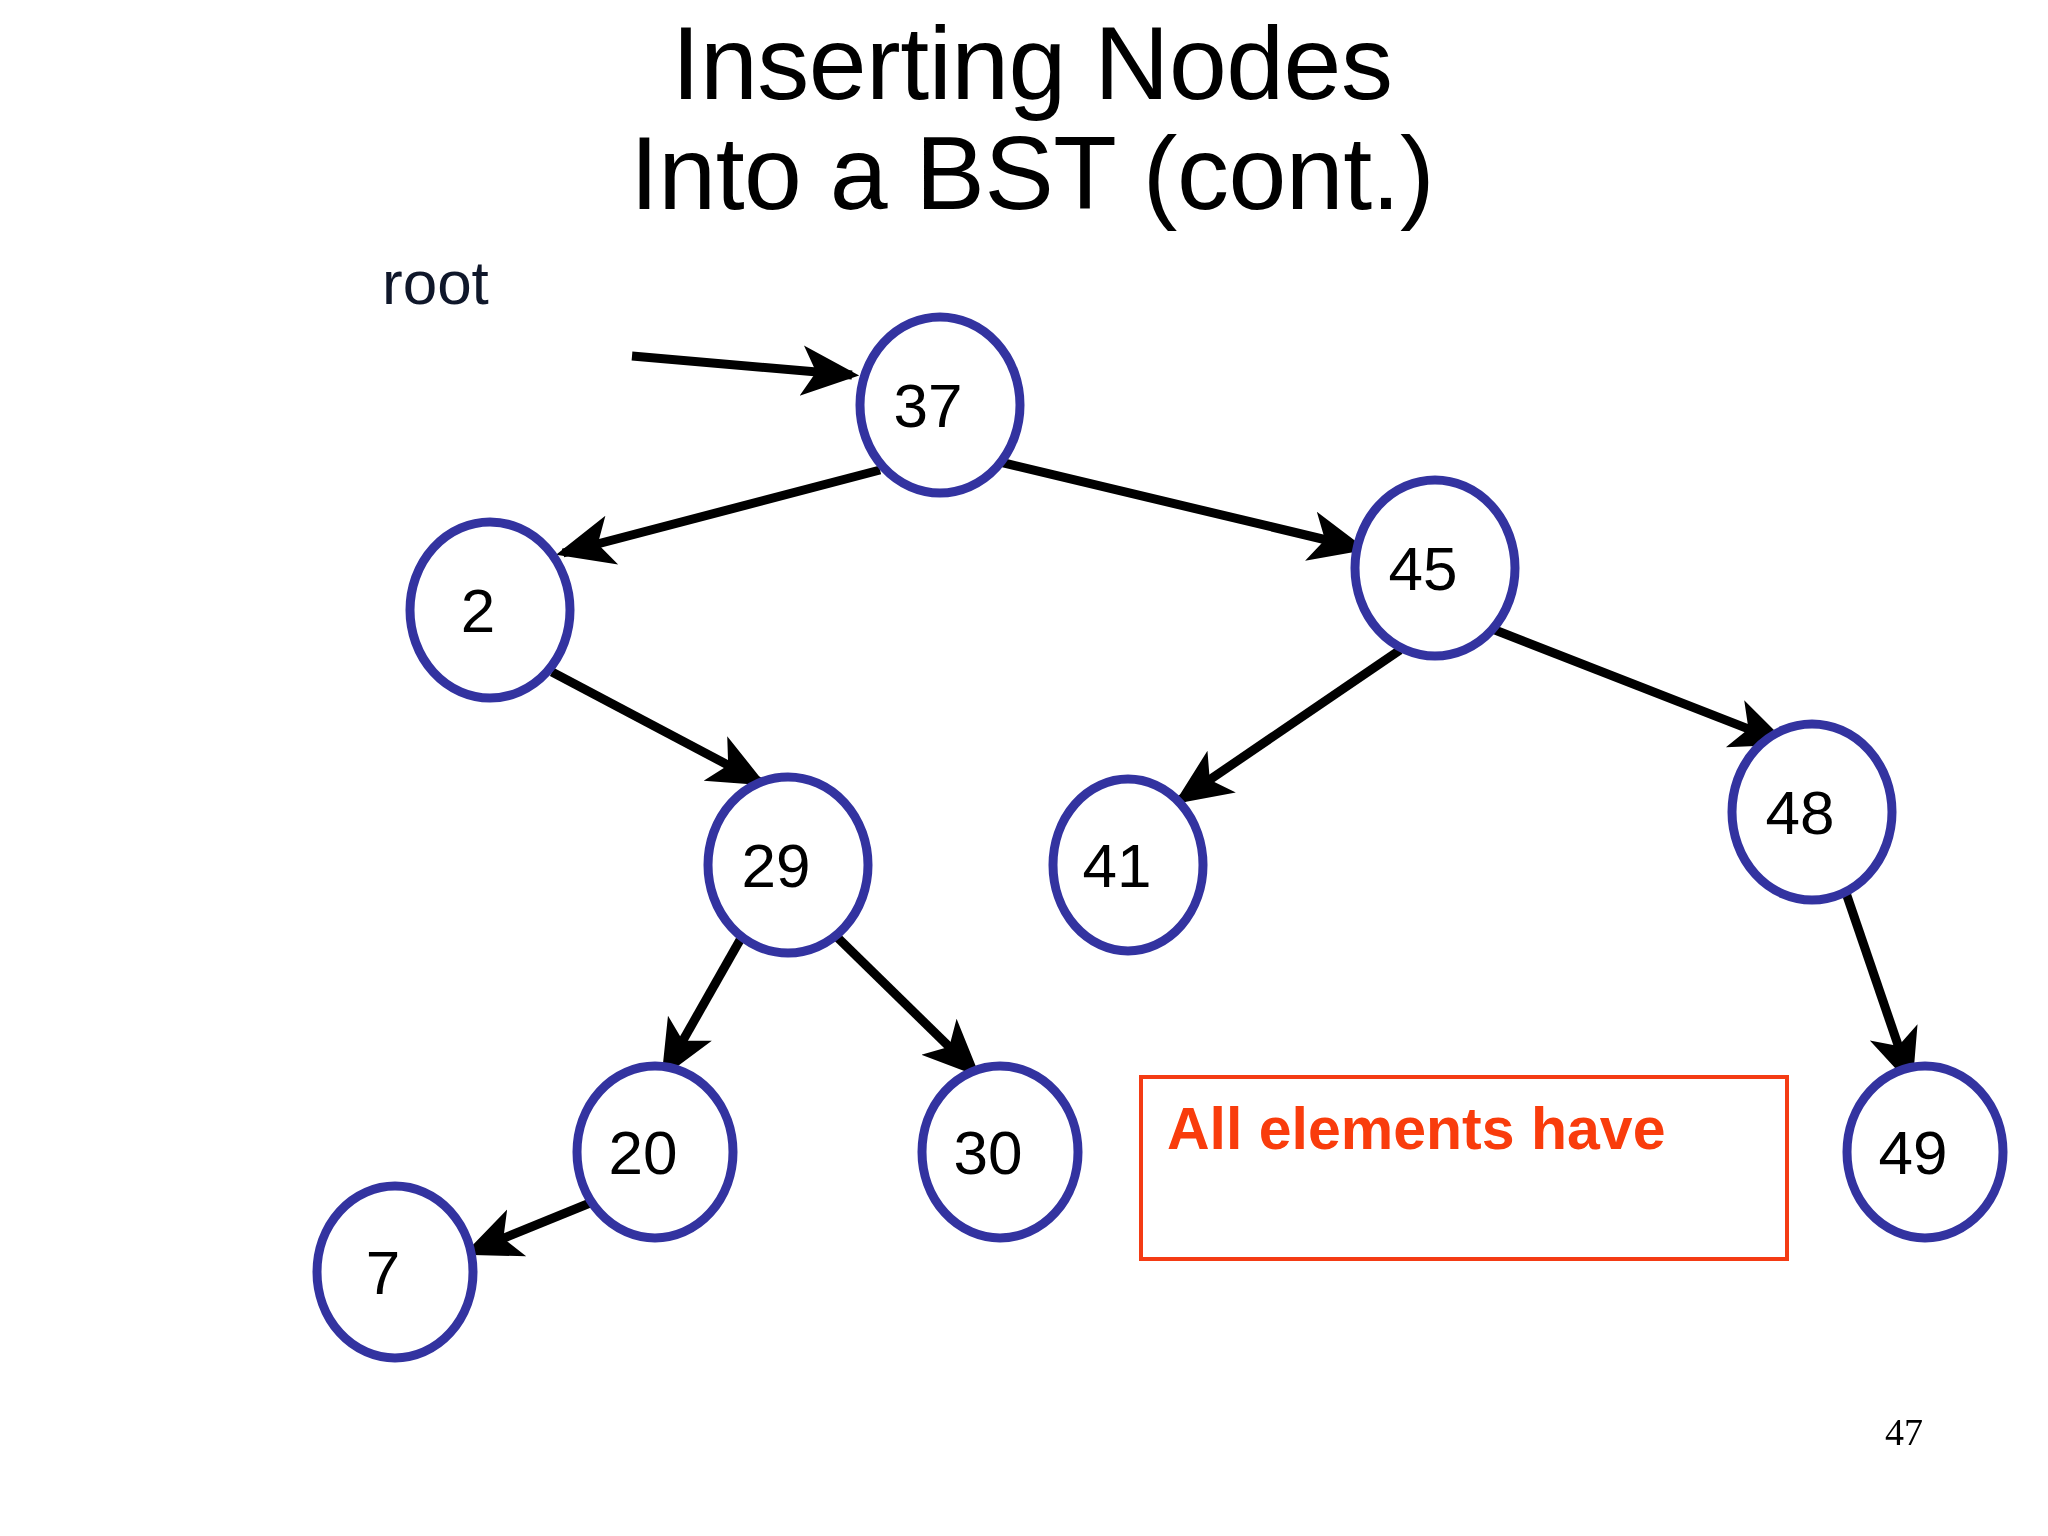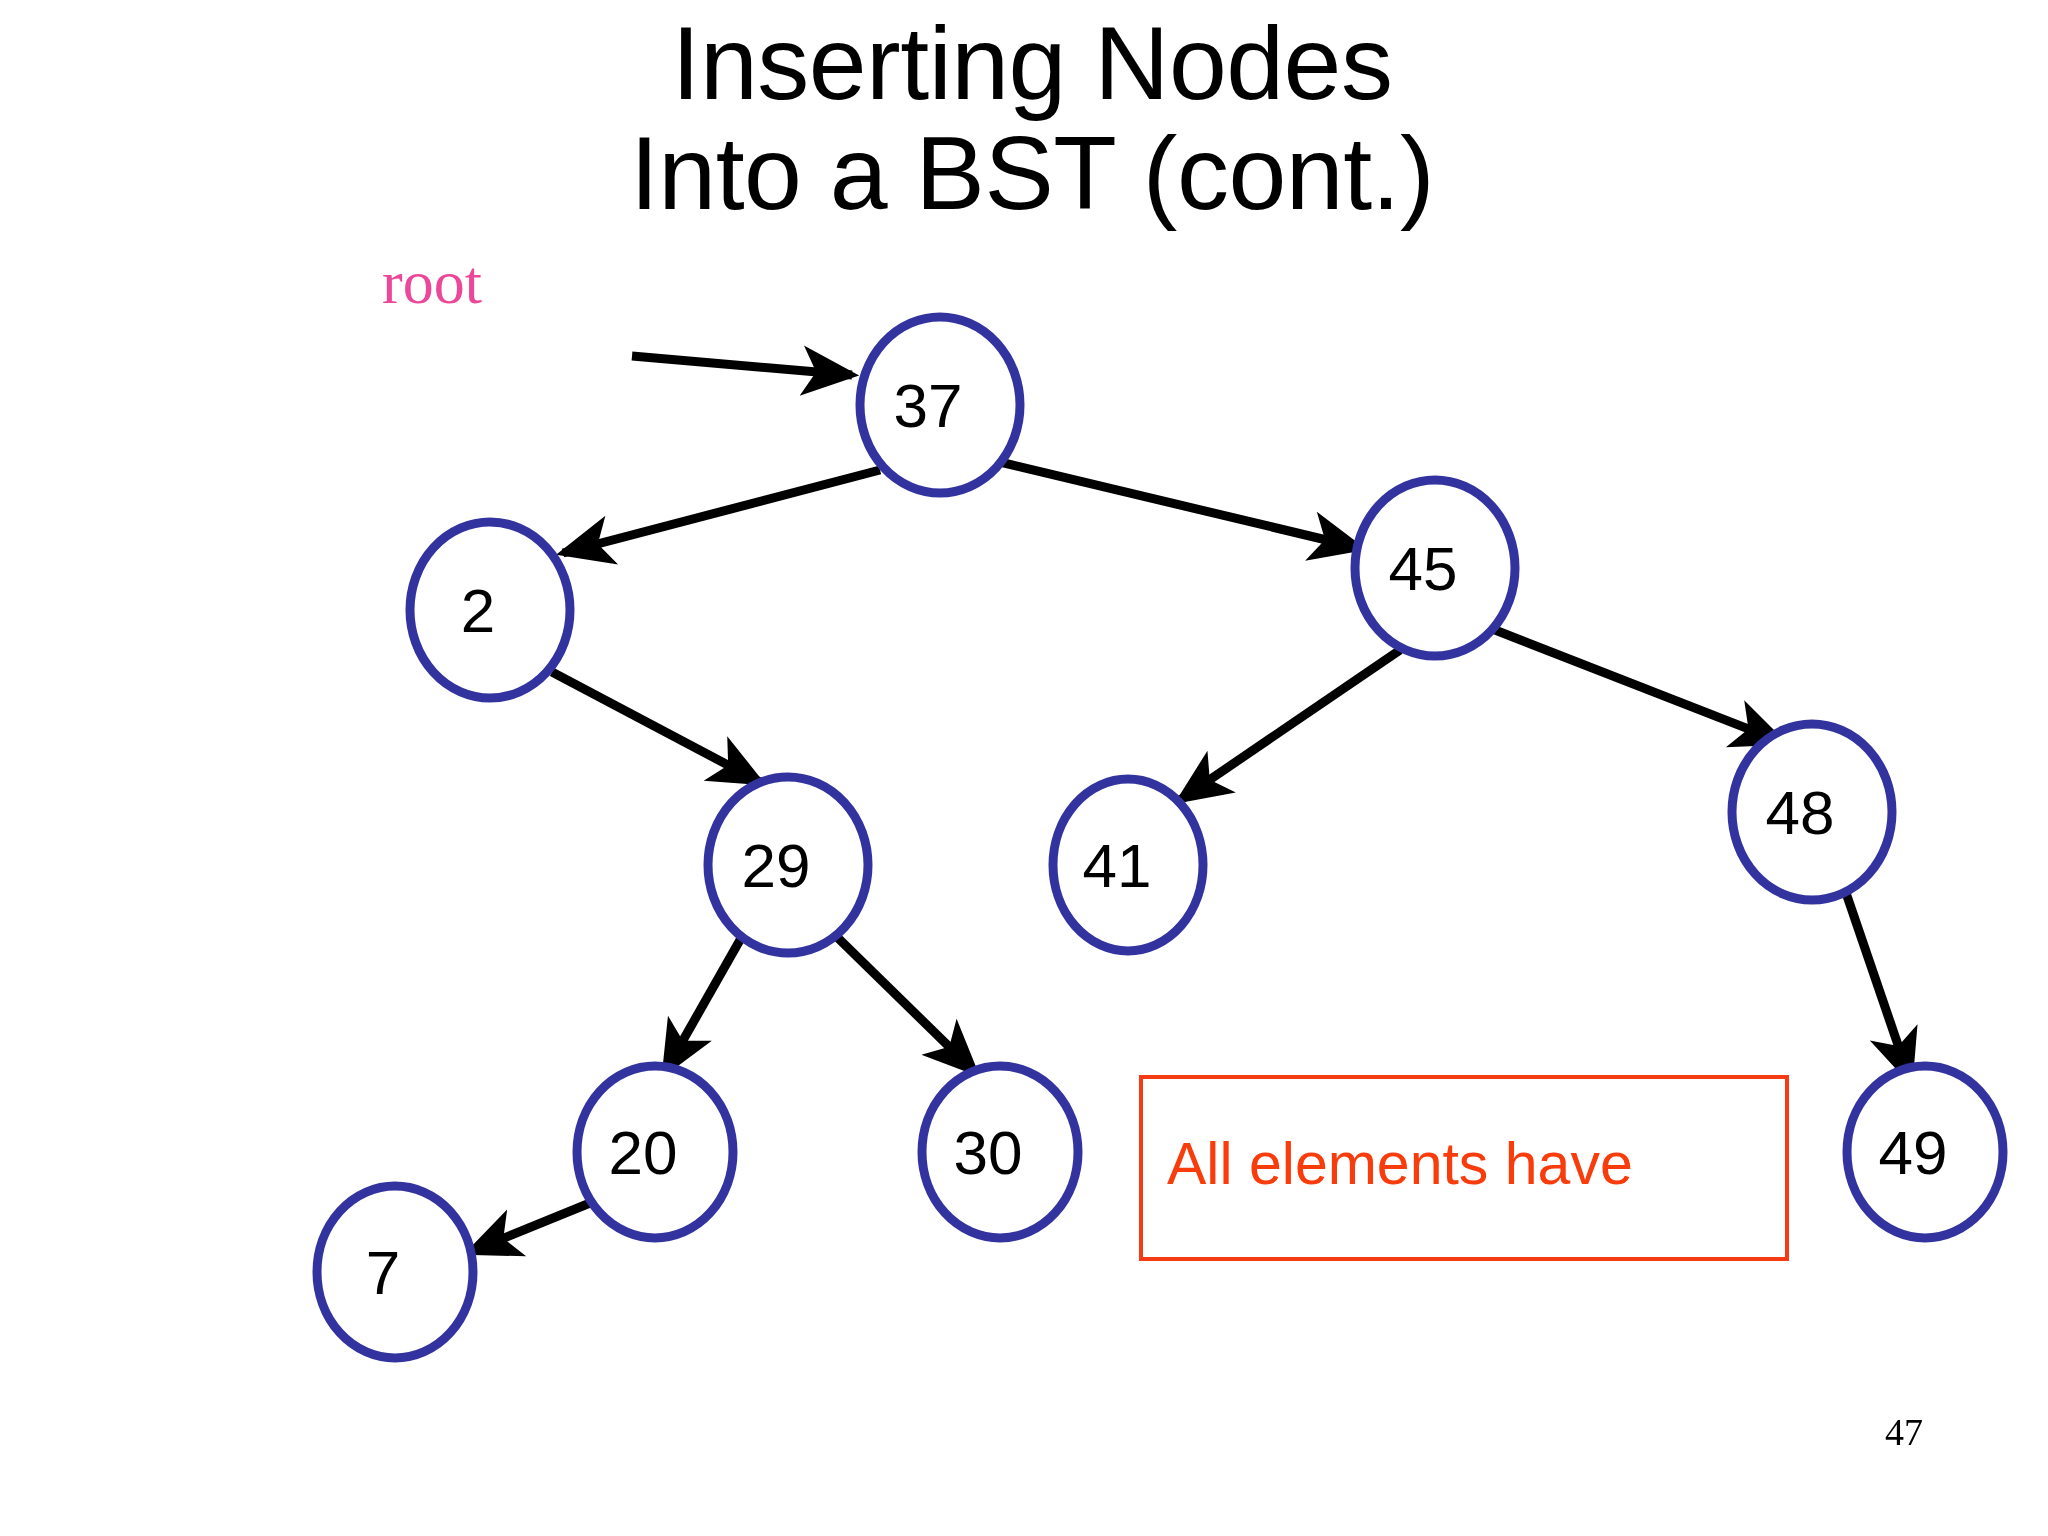--- a/index.html
+++ b/index.html
@@ -42,23 +42,23 @@
     height: 1536px;
   }
   .node-label {
     font-family: "Liberation Sans", sans-serif;
     font-size: 62px;
     fill: #000000;
     font-weight: 400;
   }
   .root-label {
     position: absolute;
-    font-family: Liberation Serif, serif;
+    font-family: Liberation Sans, sans-serif;
     font-size: 62px;
-    color: #ec4899;
+    color: #0f172a;
     left: 382px;
     top: 247px;
     white-space: pre;
   }
   #callout {
     position: absolute;
     left: 1139px;
     top: 1075px;
     width: 650px;
     height: 186px;
@@ -66,24 +66,23 @@
     background: #ffffff;
     box-sizing: border-box;
   }
   #callout .ctext {
     position: absolute;
     left: 24px;
     top: 13px;
     width: 600px;
     color: #f93c0c;
     font-family: "Liberation Sans", sans-serif;
-    font-weight: normal;
+    font-weight: bold;
     font-size: 59px;
     line-height: 1.27;
-    margin-top: 35px;
   }
   #page-number {
     position: absolute;
     left: 1885px;
     top: 1410px;
     font-family: Liberation Serif, serif;
     font-size: 38px;
     color: #000000;
   }
 </style>

